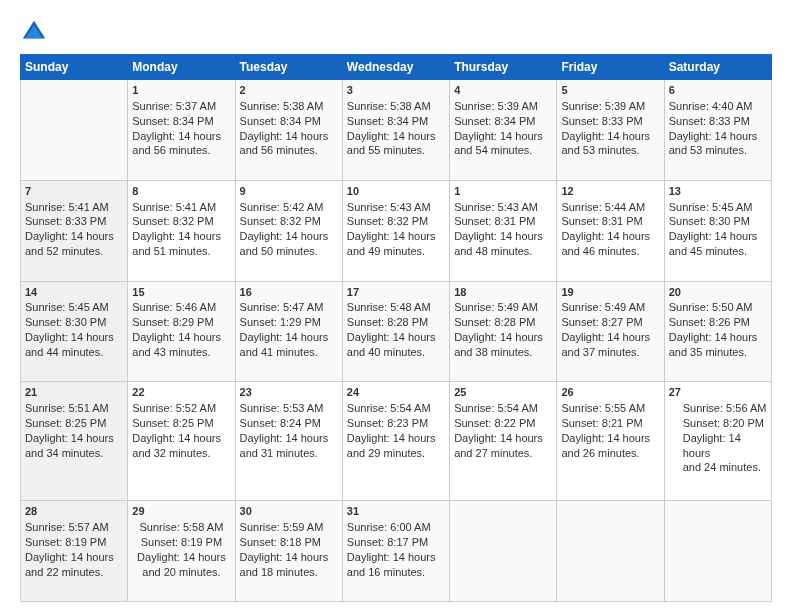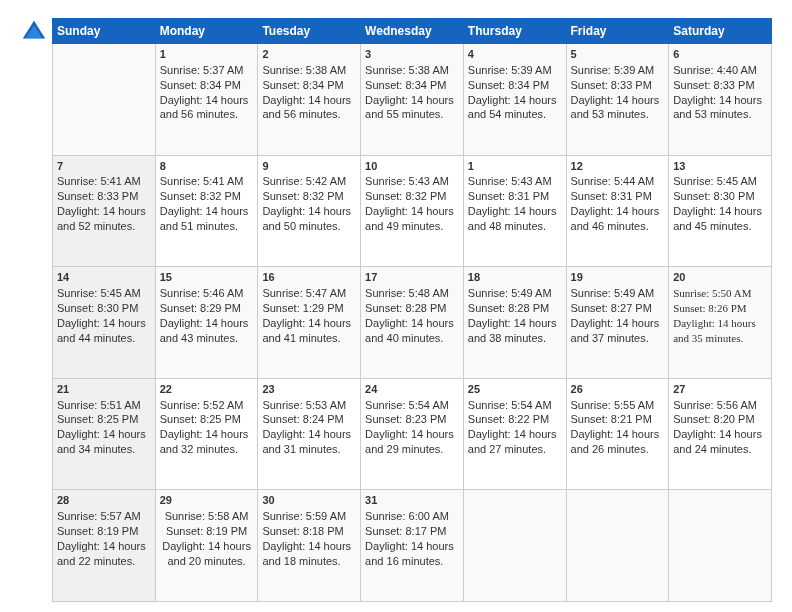--- a/index.html
+++ b/index.html
@@ -8,21 +8,21 @@
       height: 612px;
       font-family: Arial, sans-serif;
       background: #fff;
       overflow: hidden;
     }
     .page {
       width: 792px;
       height: 612px;
       padding: 18px 20px 10px 20px;
       display: flex;
-      flex-direction: row;
+      flex-direction: column;
     }
     .header {
       display: flex;
       justify-content: space-between;
       align-items: flex-start;
       margin-bottom: 8px;
     }
     .logo {
       display: flex;
       align-items: center;
@@ -273,21 +273,21 @@
           </td>
           <td>
             <div class="day-number">19</div>
             <div class="day-info" style="white-space: pre-line;">Sunrise: 5:49 AM
 Sunset: 8:27 PM
 Daylight: 14 hours
 and 37 minutes.</div>
           </td>
           <td>
             <div class="day-number">20</div>
-            <div class="day-info" style="white-space: pre-line; font-family: Liberation Serif, serif;">Sunrise: 5:50 AM
+            <div class="day-info" style="white-space: pre-line;">Sunrise: 5:50 AM
 Sunset: 8:26 PM
 Daylight: 14 hours
 and 35 minutes.</div>
           </td>
         </tr>
         <tr>
           <td>
             <div class="day-number">21</div>
             <div class="day-info" style="white-space: pre-line;">Sunrise: 5:51 AM
 Sunset: 8:25 PM
@@ -324,21 +324,21 @@
           </td>
           <td>
             <div class="day-number">26</div>
             <div class="day-info" style="white-space: pre-line;">Sunrise: 5:55 AM
 Sunset: 8:21 PM
 Daylight: 14 hours
 and 26 minutes.</div>
           </td>
           <td>
             <div class="day-number">27</div>
-            <div class="day-info" style="white-space: pre-line;">Sunrise: 5:56 AM
+            <div class="day-info" style="white-space: pre-line; margin-left: 14px;">Sunrise: 5:56 AM
 Sunset: 8:20 PM
 Daylight: 14 hours
 and 24 minutes.</div>
           </td>
         </tr>
         <tr>
           <td>
             <div class="day-number">28</div>
             <div class="day-info" style="white-space: pre-line;">Sunrise: 5:57 AM
 Sunset: 8:19 PM

